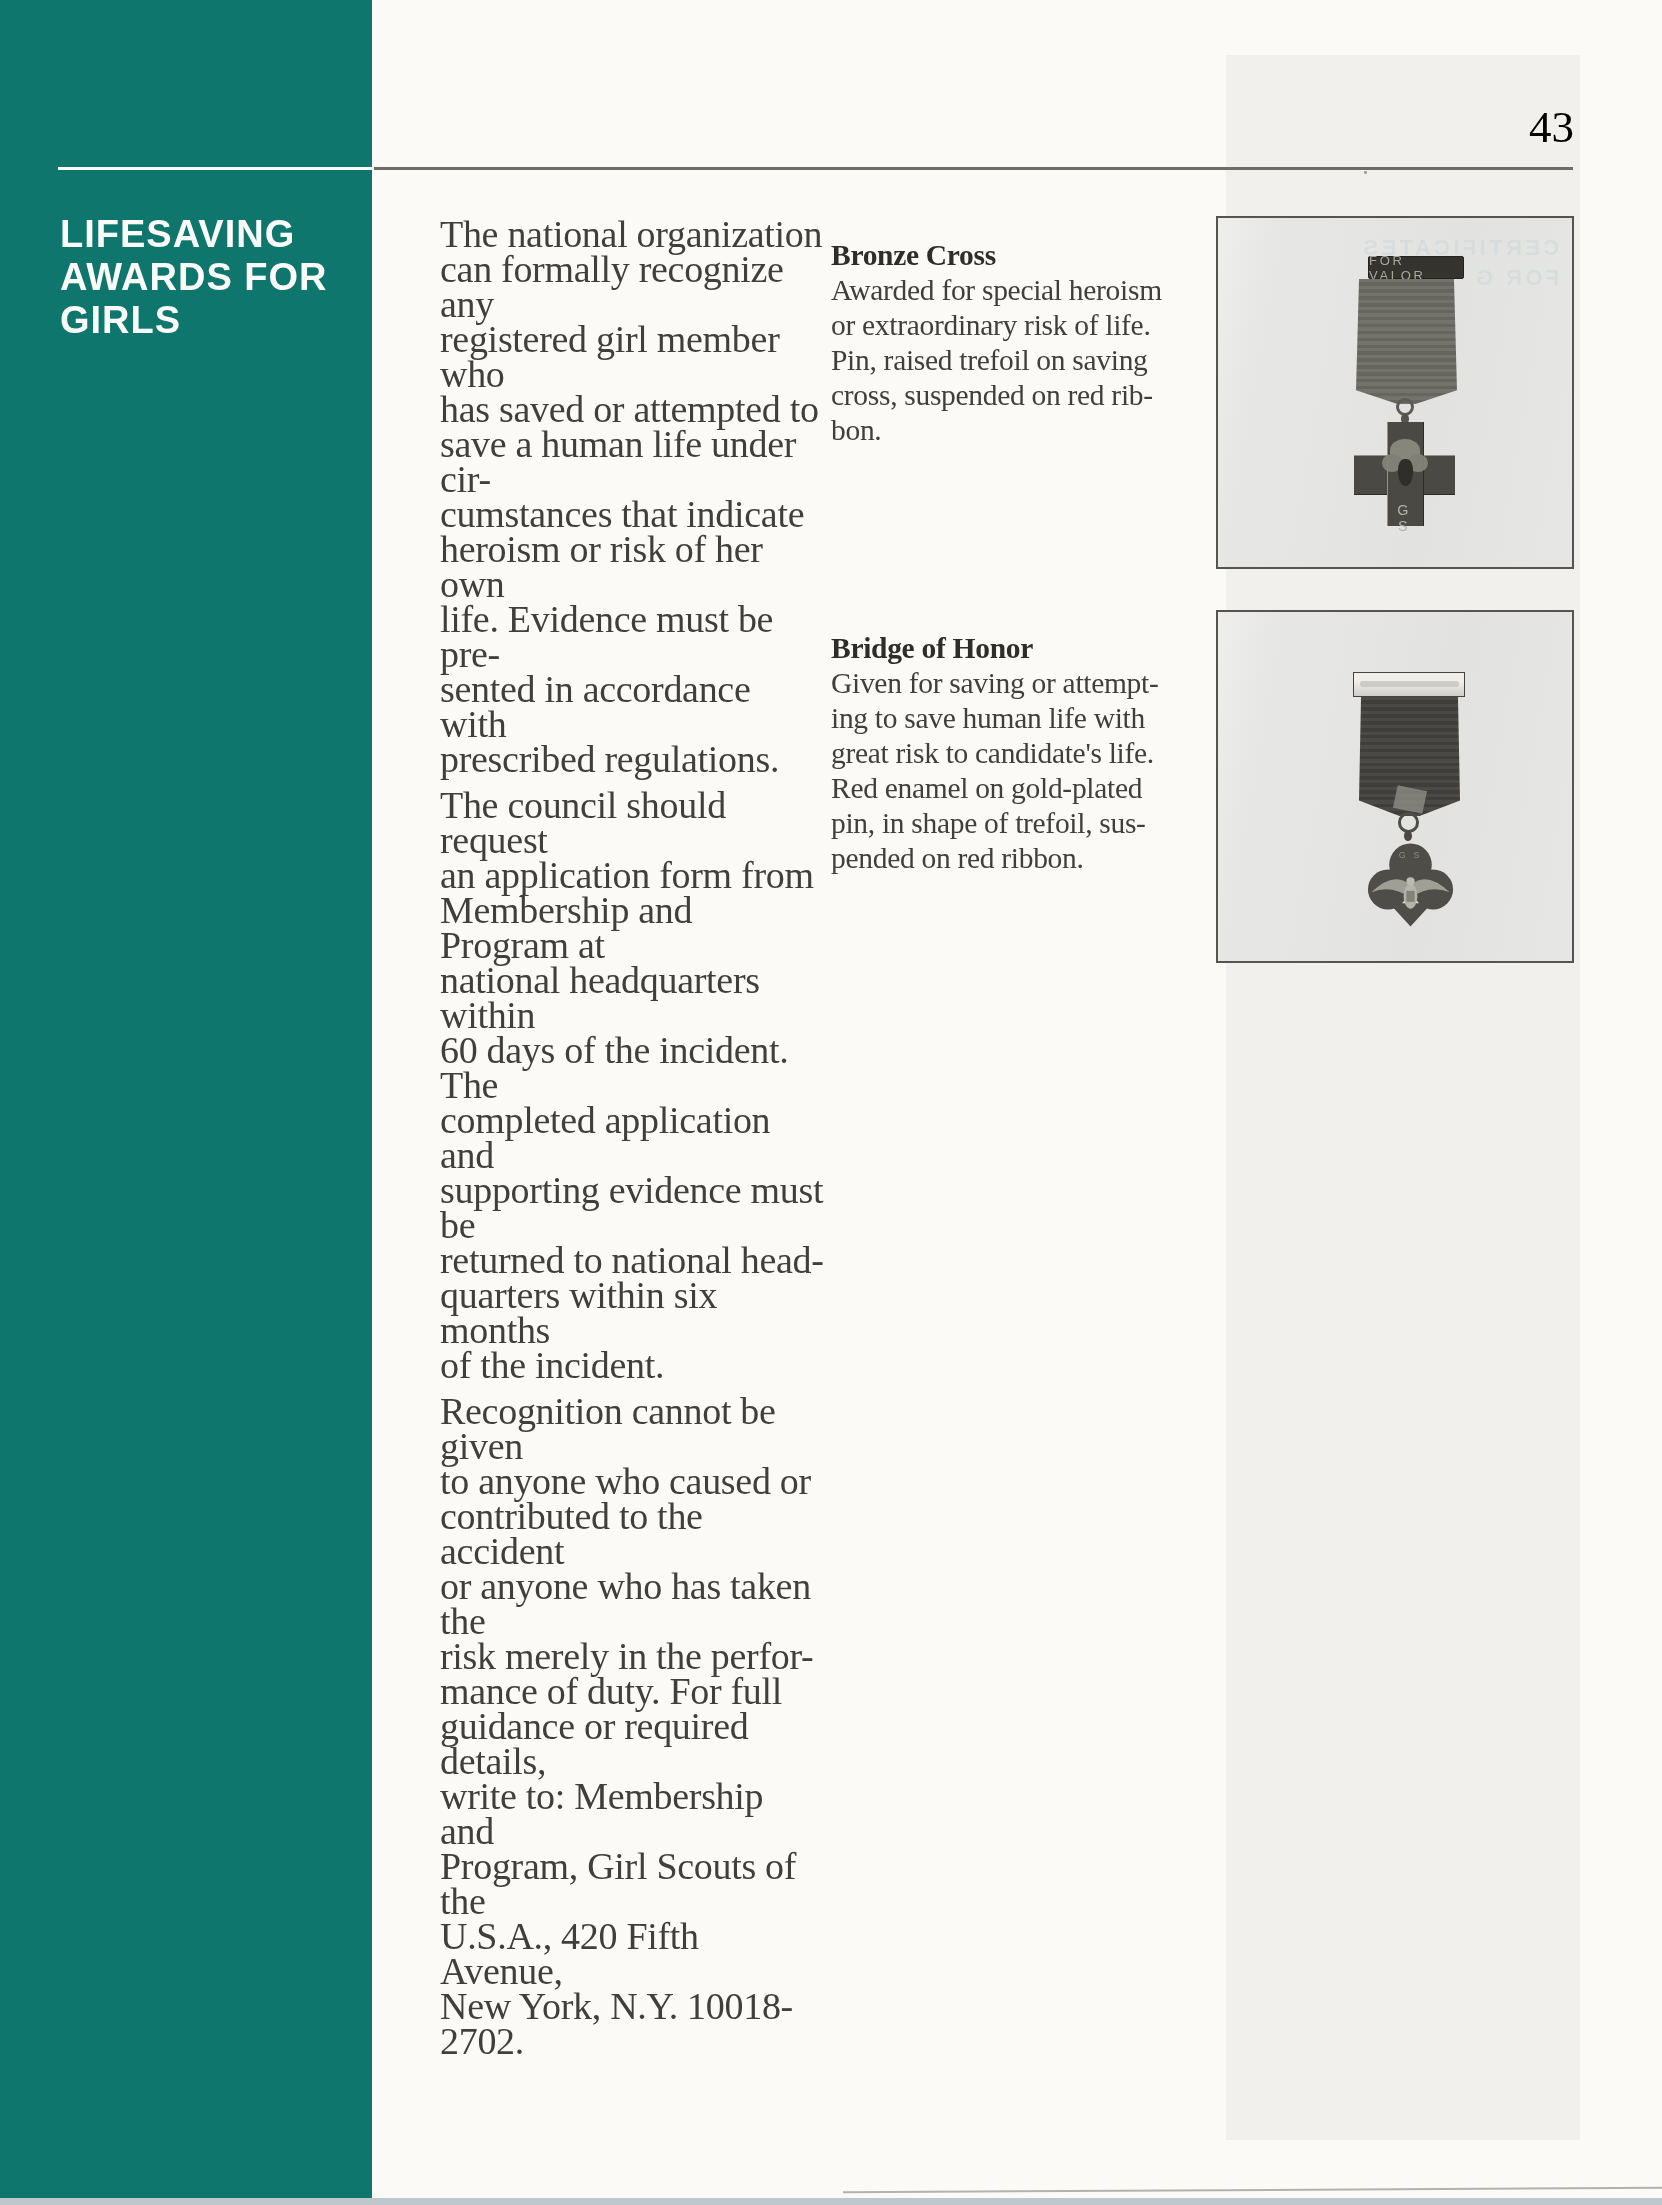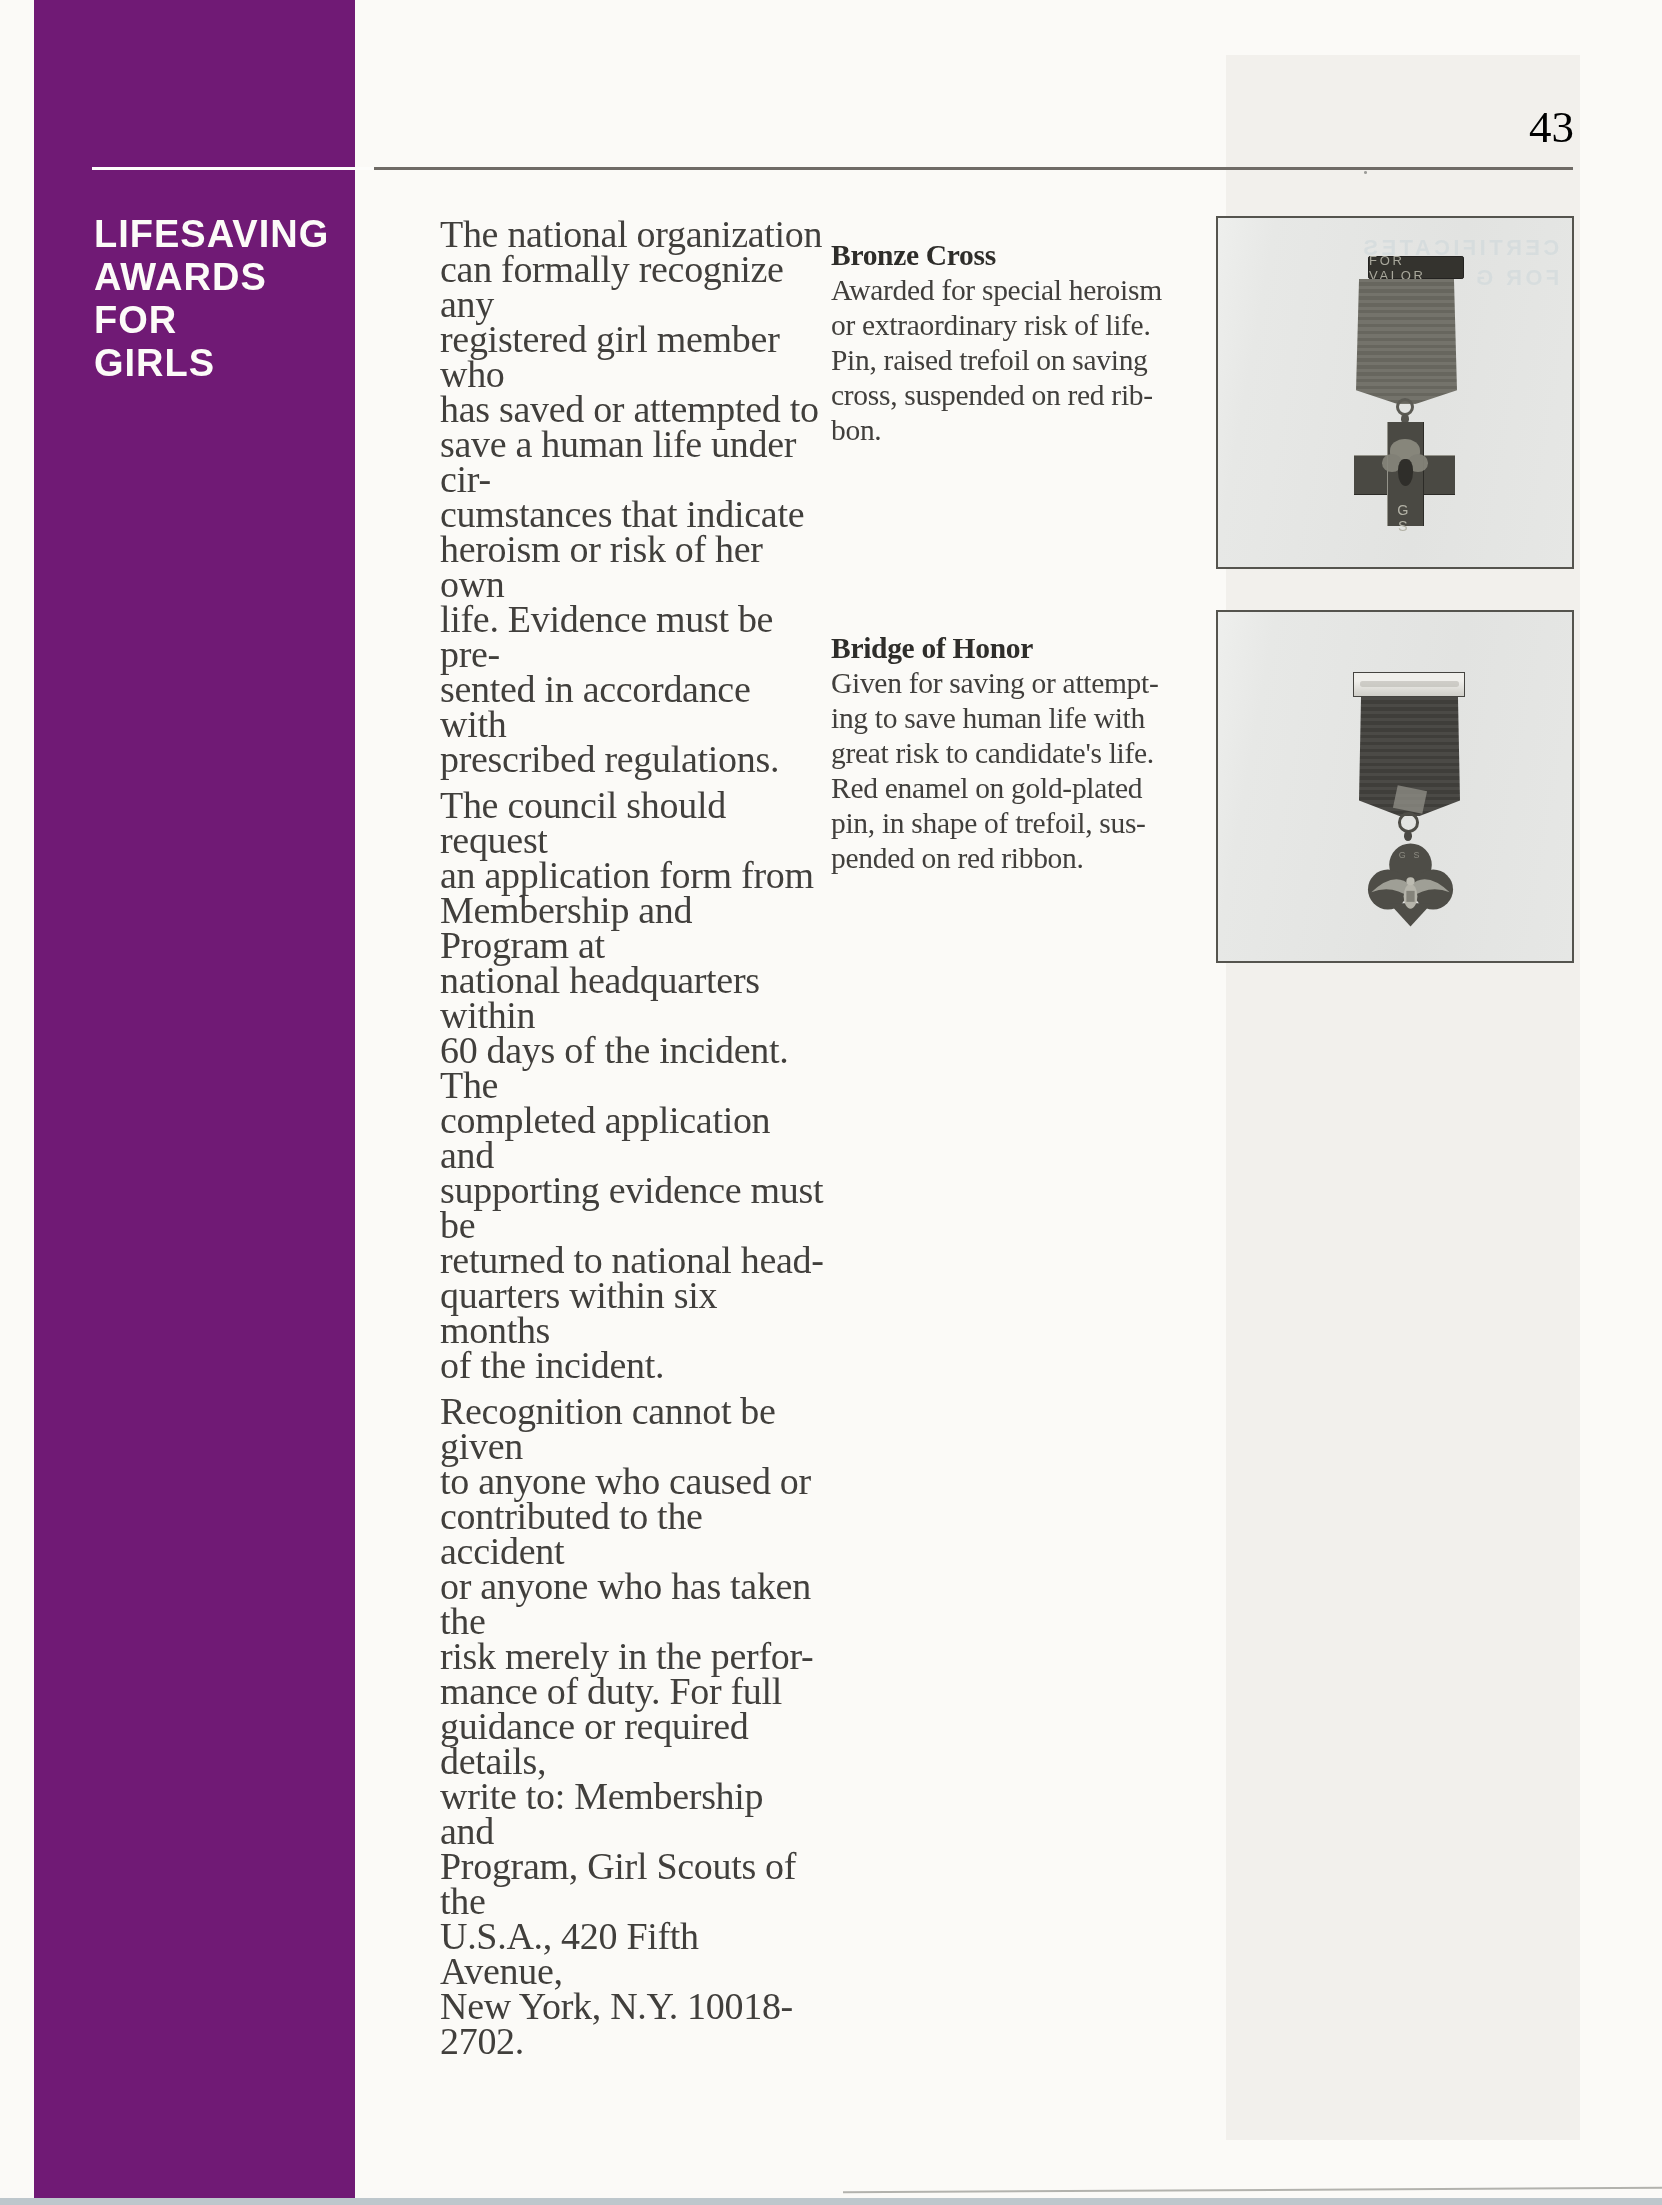--- a/index.html
+++ b/index.html
@@ -1,21 +1,21 @@
 <!DOCTYPE html>
 <html style="font-size:11px"><head>
 <meta charset="utf-8">
 <style>
   html,body{margin:0;padding:0;background:#fbfaf7;}
   .page{position:relative;width:1662px;height:2205px;background:#fbfaf7;overflow:hidden;
         font-family:"Liberation Serif", serif;}
 
   
-  .sidebar{position:absolute;left:0;top:0;width:321px;height:2205px;
-           background:#701a75;margin-left:34px;}
+  .sidebar{position:absolute;left:0;top:0;width:372px;height:2205px;
+           background:#0f766e;}
   .sidebar-rule{position:absolute;left:58px;top:167px;width:314px;height:3.4px;background:#fdfdfb;}
   .sidebar-heading{position:absolute;left:60px;top:213px;margin:0;
            font-family:"Liberation Sans", sans-serif;font-weight:bold;
            font-size:38px;line-height:43px;letter-spacing:1px;color:#fcfbf8;
            white-space:pre-line;}
 
   
   .shadow-band{position:absolute;left:1226px;top:55px;width:354px;height:2085px;
            background:#f2f0ec;}
   .bottom-strip{position:absolute;left:0;top:2198px;width:1662px;height:6.9px;background:#bdc7cc;}

